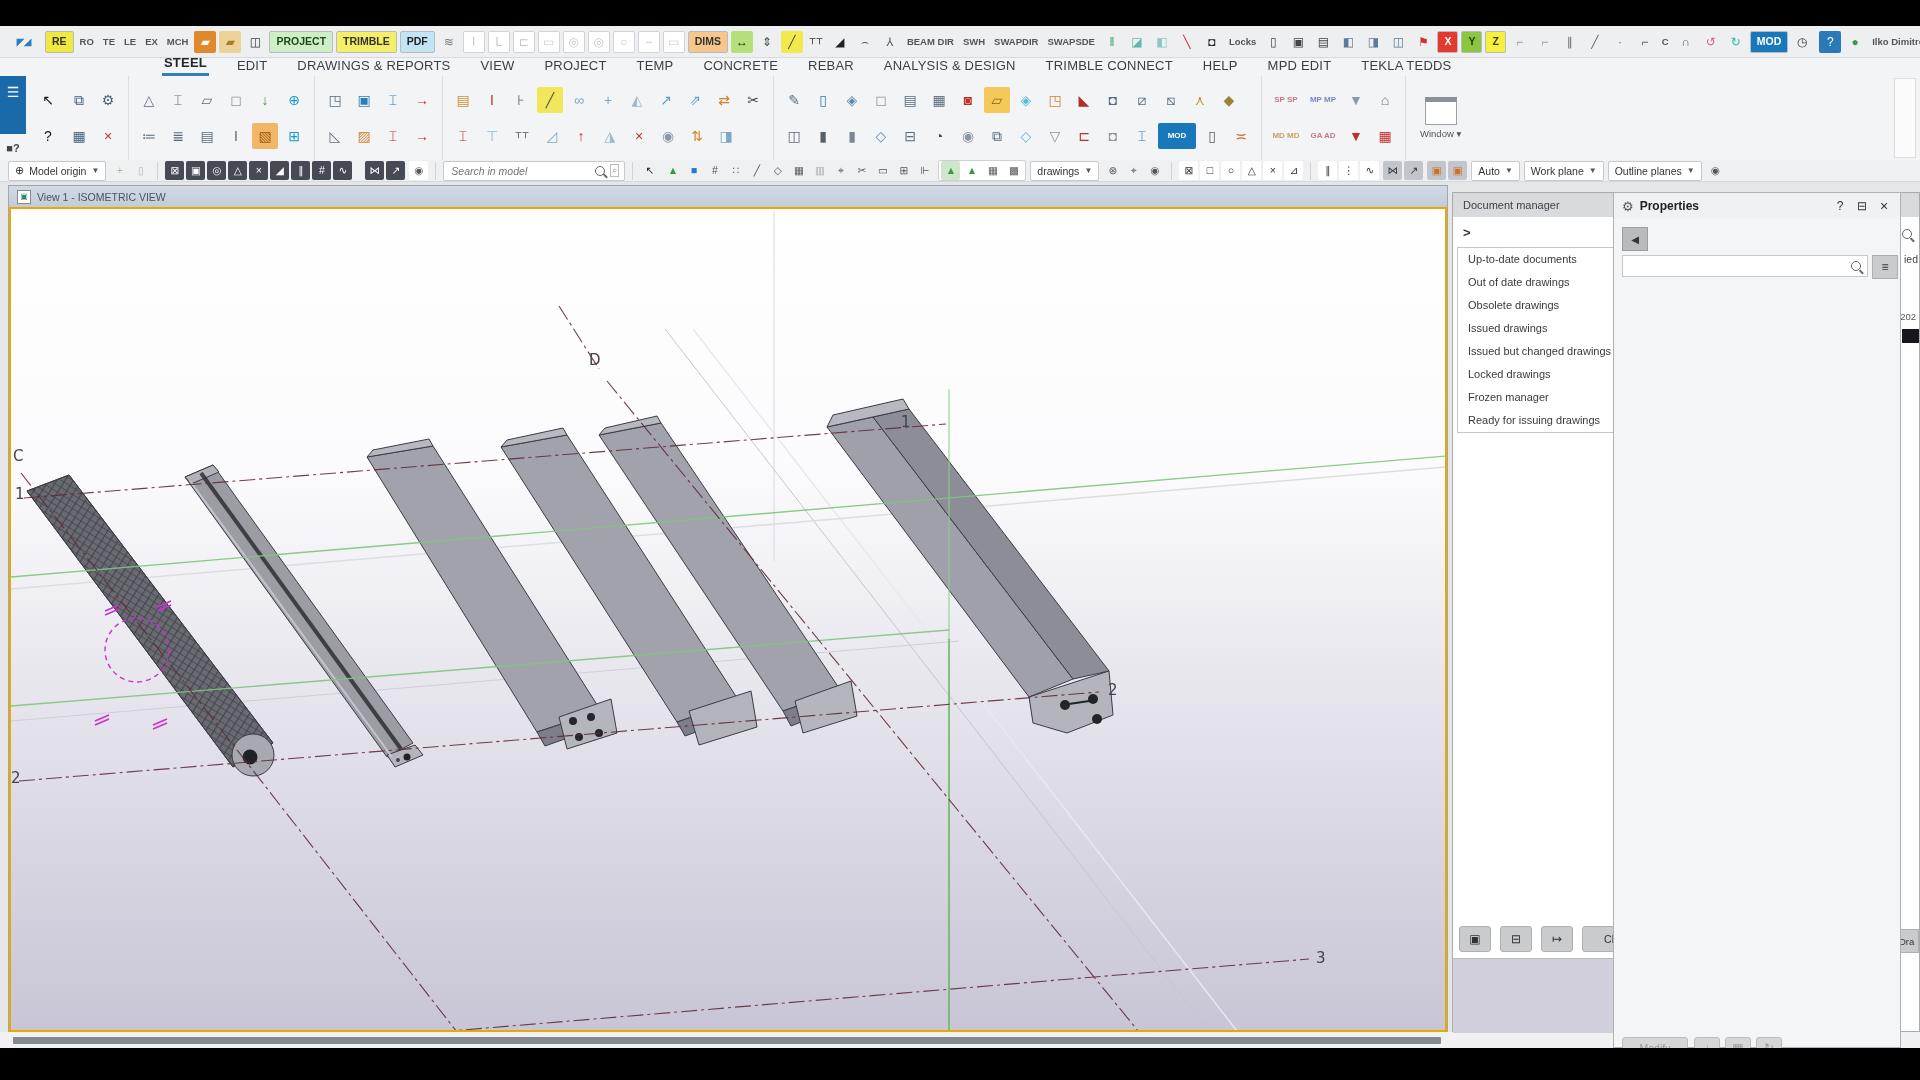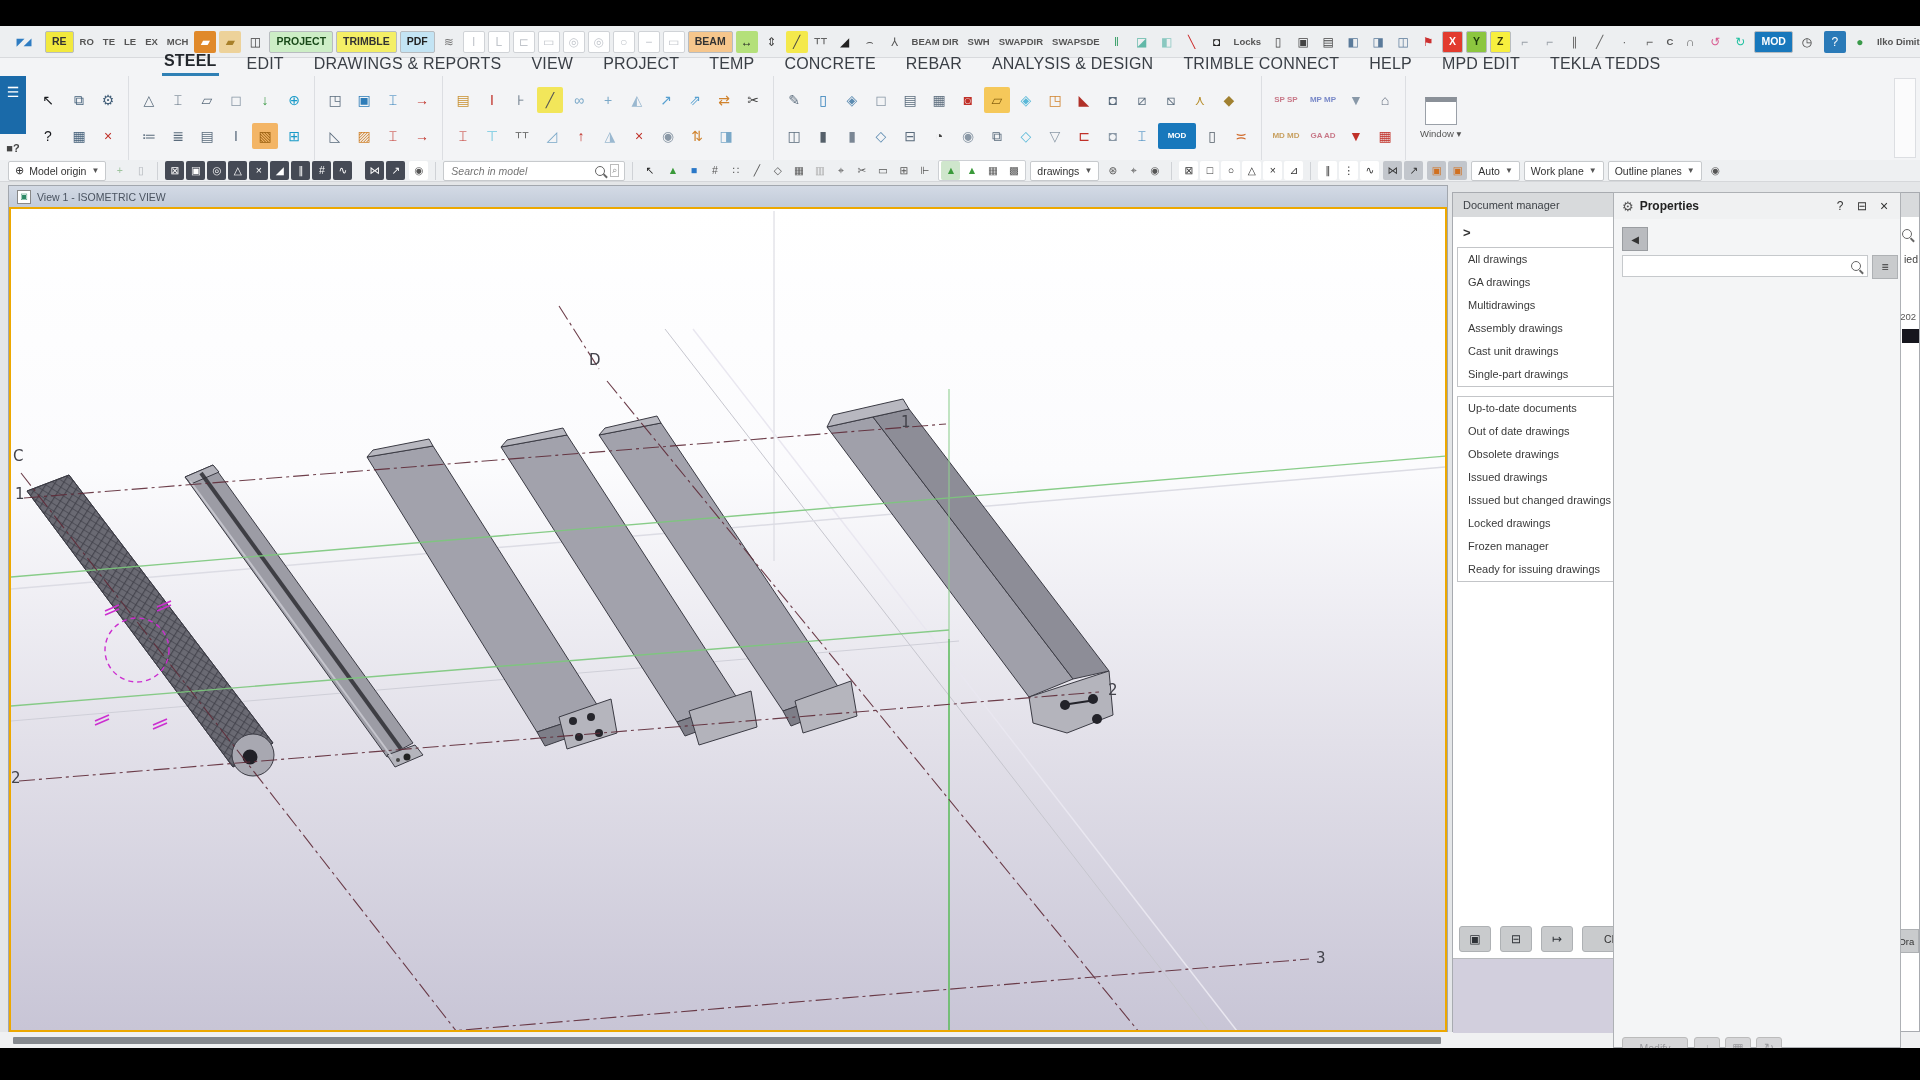--- a/index.html
+++ b/index.html
@@ -16,21 +16,21 @@
       font-size:12px;line-height:1;border-radius:2px;flex:0 0 auto;cursor:default;}
   .qbar .ic{border:1px solid transparent;}
   .ic.box{background:#fff;border:1px solid #d0d3d7;}
   .ic.txt{width:auto;padding:0 6px;font-weight:bold;font-size:10.5px;border:1px solid #b8bcc0;}
   .ic.t8{width:auto;padding:0 2px;font-size:8px;font-weight:bold;}
   .ic.lbl{width:auto;padding:0 3px;font-size:9.5px;font-weight:bold;color:#555;background:transparent;border:none;}
   .ic.sp{flex:1;background:transparent;border:none;}
   
   .tabs{left:0;top:58px;width:1920px;height:18px;background:#f3f4f6;display:flex;align-items:flex-end;
         gap:26px;padding-left:162px;box-sizing:border-box;z-index:5;}
-  .tab{font-size:16px;color:#3a3f46;padding:2px 2px 3px 2px;letter-spacing:.2px;}
+  .tab{font-size:13px;color:#3a3f46;padding:2px 2px 3px 2px;letter-spacing:.2px;}
   .tab.active{border-bottom:3px solid #2f80b5;font-weight:bold;color:#23272c;}
   .quick-launch{position:absolute;right:66px;top:60px;font-size:10px;color:#8a8f96;}
   
   .ribbon{left:0;top:76px;width:1920px;height:84px;background:#f3f4f6;border-bottom:1px solid #cfd2d6;
           display:flex;align-items:stretch;z-index:5;}
   .blue-strip{width:26px;height:58px;background:#1a6aa9;display:flex;align-items:flex-start;justify-content:center;
               color:#fff;font-size:14px;padding-top:8px;box-sizing:border-box;}
   .blue-col{display:flex;flex-direction:column;align-items:center;}
   .blue-col .qmark{font-size:11px;color:#444;margin-top:8px;font-weight:bold;}
   .rgroup{display:flex;flex-direction:column;justify-content:center;gap:4px;padding:0 7px;
@@ -135,21 +135,21 @@
       <span class="ic" style="color: rgb(119, 119, 119);">≋</span>
       <span class="ic box" style="color: rgb(194, 198, 204);">I</span>
       <span class="ic box" style="color: rgb(194, 198, 204);">L</span>
       <span class="ic box" style="color: rgb(194, 198, 204);">⊏</span>
       <span class="ic box" style="color: rgb(194, 198, 204);">▭</span>
       <span class="ic box" style="color: rgb(194, 198, 204);">◎</span>
       <span class="ic box" style="color: rgb(194, 198, 204);">◎</span>
       <span class="ic box" style="color: rgb(194, 198, 204);">○</span>
       <span class="ic box" style="color: rgb(194, 198, 204);">−</span>
       <span class="ic box" style="color: rgb(194, 198, 204);">▭</span>
-      <span class="ic txt" style="background: rgb(246, 198, 140); color: rgb(51, 51, 51);">BEAM</span>
+      <span class="ic txt" style="background: rgb(246, 198, 140); color: rgb(51, 51, 51);">DIMS</span>
       <span class="ic" style="background: rgb(180, 224, 122); color: rgb(34, 34, 34);">↔</span>
       <span class="ic" style="color: rgb(68, 68, 68);">⇕</span>
       <span class="ic" style="background: rgb(244, 233, 76); color: rgb(68, 68, 68);">╱</span>
       <span class="ic t8" style="color: rgb(51, 51, 51);">⊤⊤</span>
       <span class="ic" style="color: rgb(34, 34, 34);">◢</span>
       <span class="ic" style="color: rgb(85, 85, 85);">⌢</span>
       <span class="ic" style="color: rgb(85, 85, 85);">⅄</span>
       <span class="ic lbl">BEAM DIR</span>
       <span class="ic lbl">SWH</span>
       <span class="ic lbl">SWAPDIR</span>
@@ -571,28 +571,20 @@
 
   <div class="abs gap-right"></div>
 
   <div class="abs dm">
     <div class="dm-header">
       <span>Document manager</span>
     </div>
     <div class="dm-expand">&gt;</div>
     <div class="dm-nav">
         <div class="dm-group">
-          <div class="dm-item">All drawings</div>
-          <div class="dm-item">GA drawings</div>
-          <div class="dm-item">Multidrawings</div>
-          <div class="dm-item">Assembly drawings</div>
-          <div class="dm-item">Cast unit drawings</div>
-          <div class="dm-item">Single-part drawings</div>
-        </div>
-        <div class="dm-group">
           <div class="dm-item">Up-to-date documents</div>
           <div class="dm-item">Out of date drawings</div>
           <div class="dm-item">Obsolete drawings</div>
           <div class="dm-item">Issued drawings</div>
           <div class="dm-item">Issued but changed drawings</div>
           <div class="dm-item">Locked drawings</div>
           <div class="dm-item">Frozen manager</div>
           <div class="dm-item">Ready for issuing drawings</div>
         </div>
       </div>

